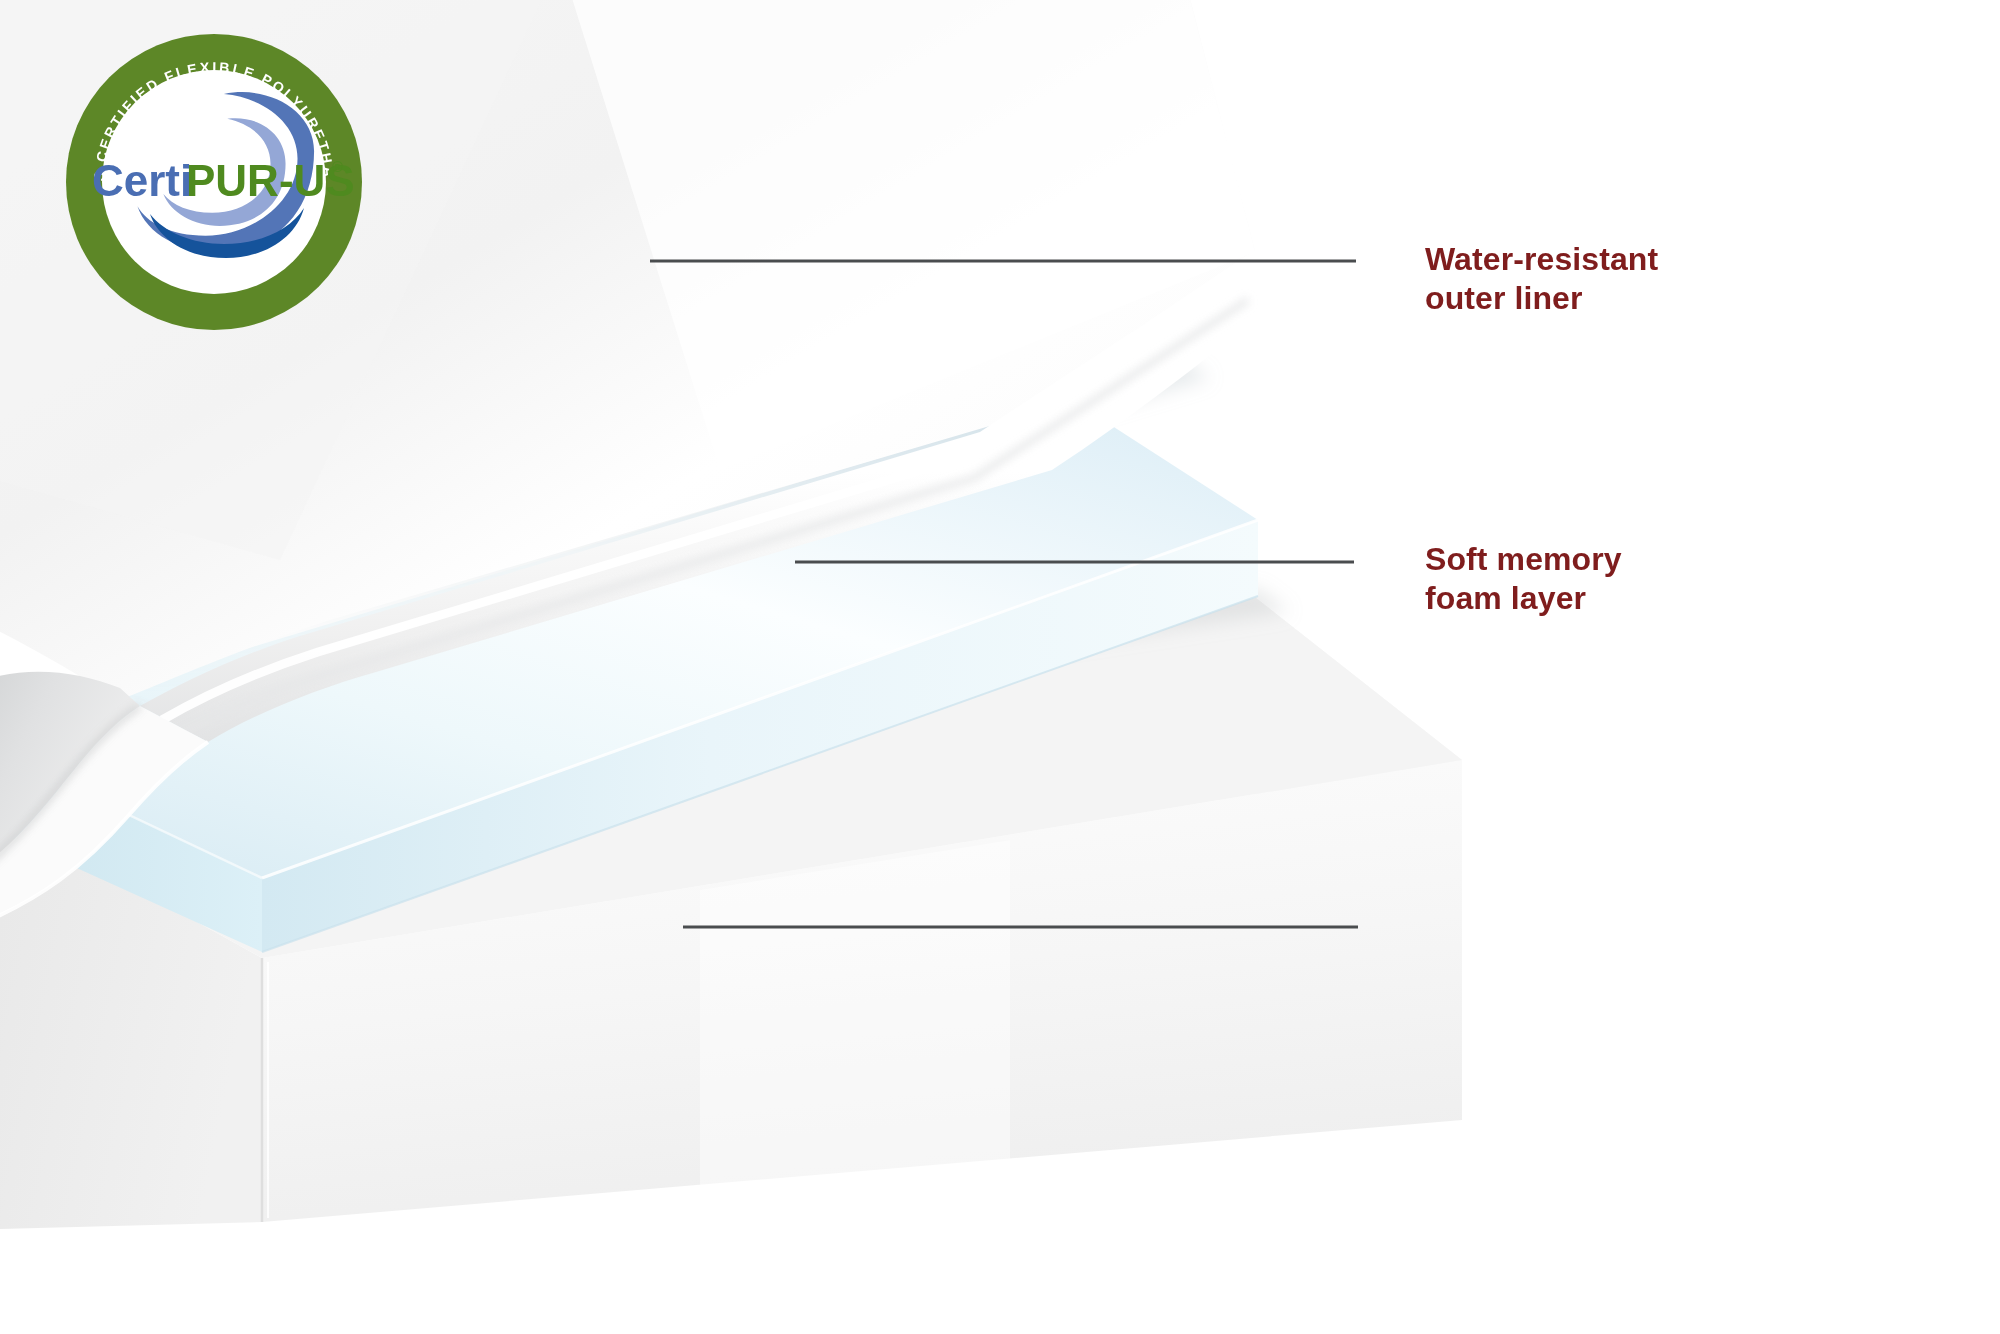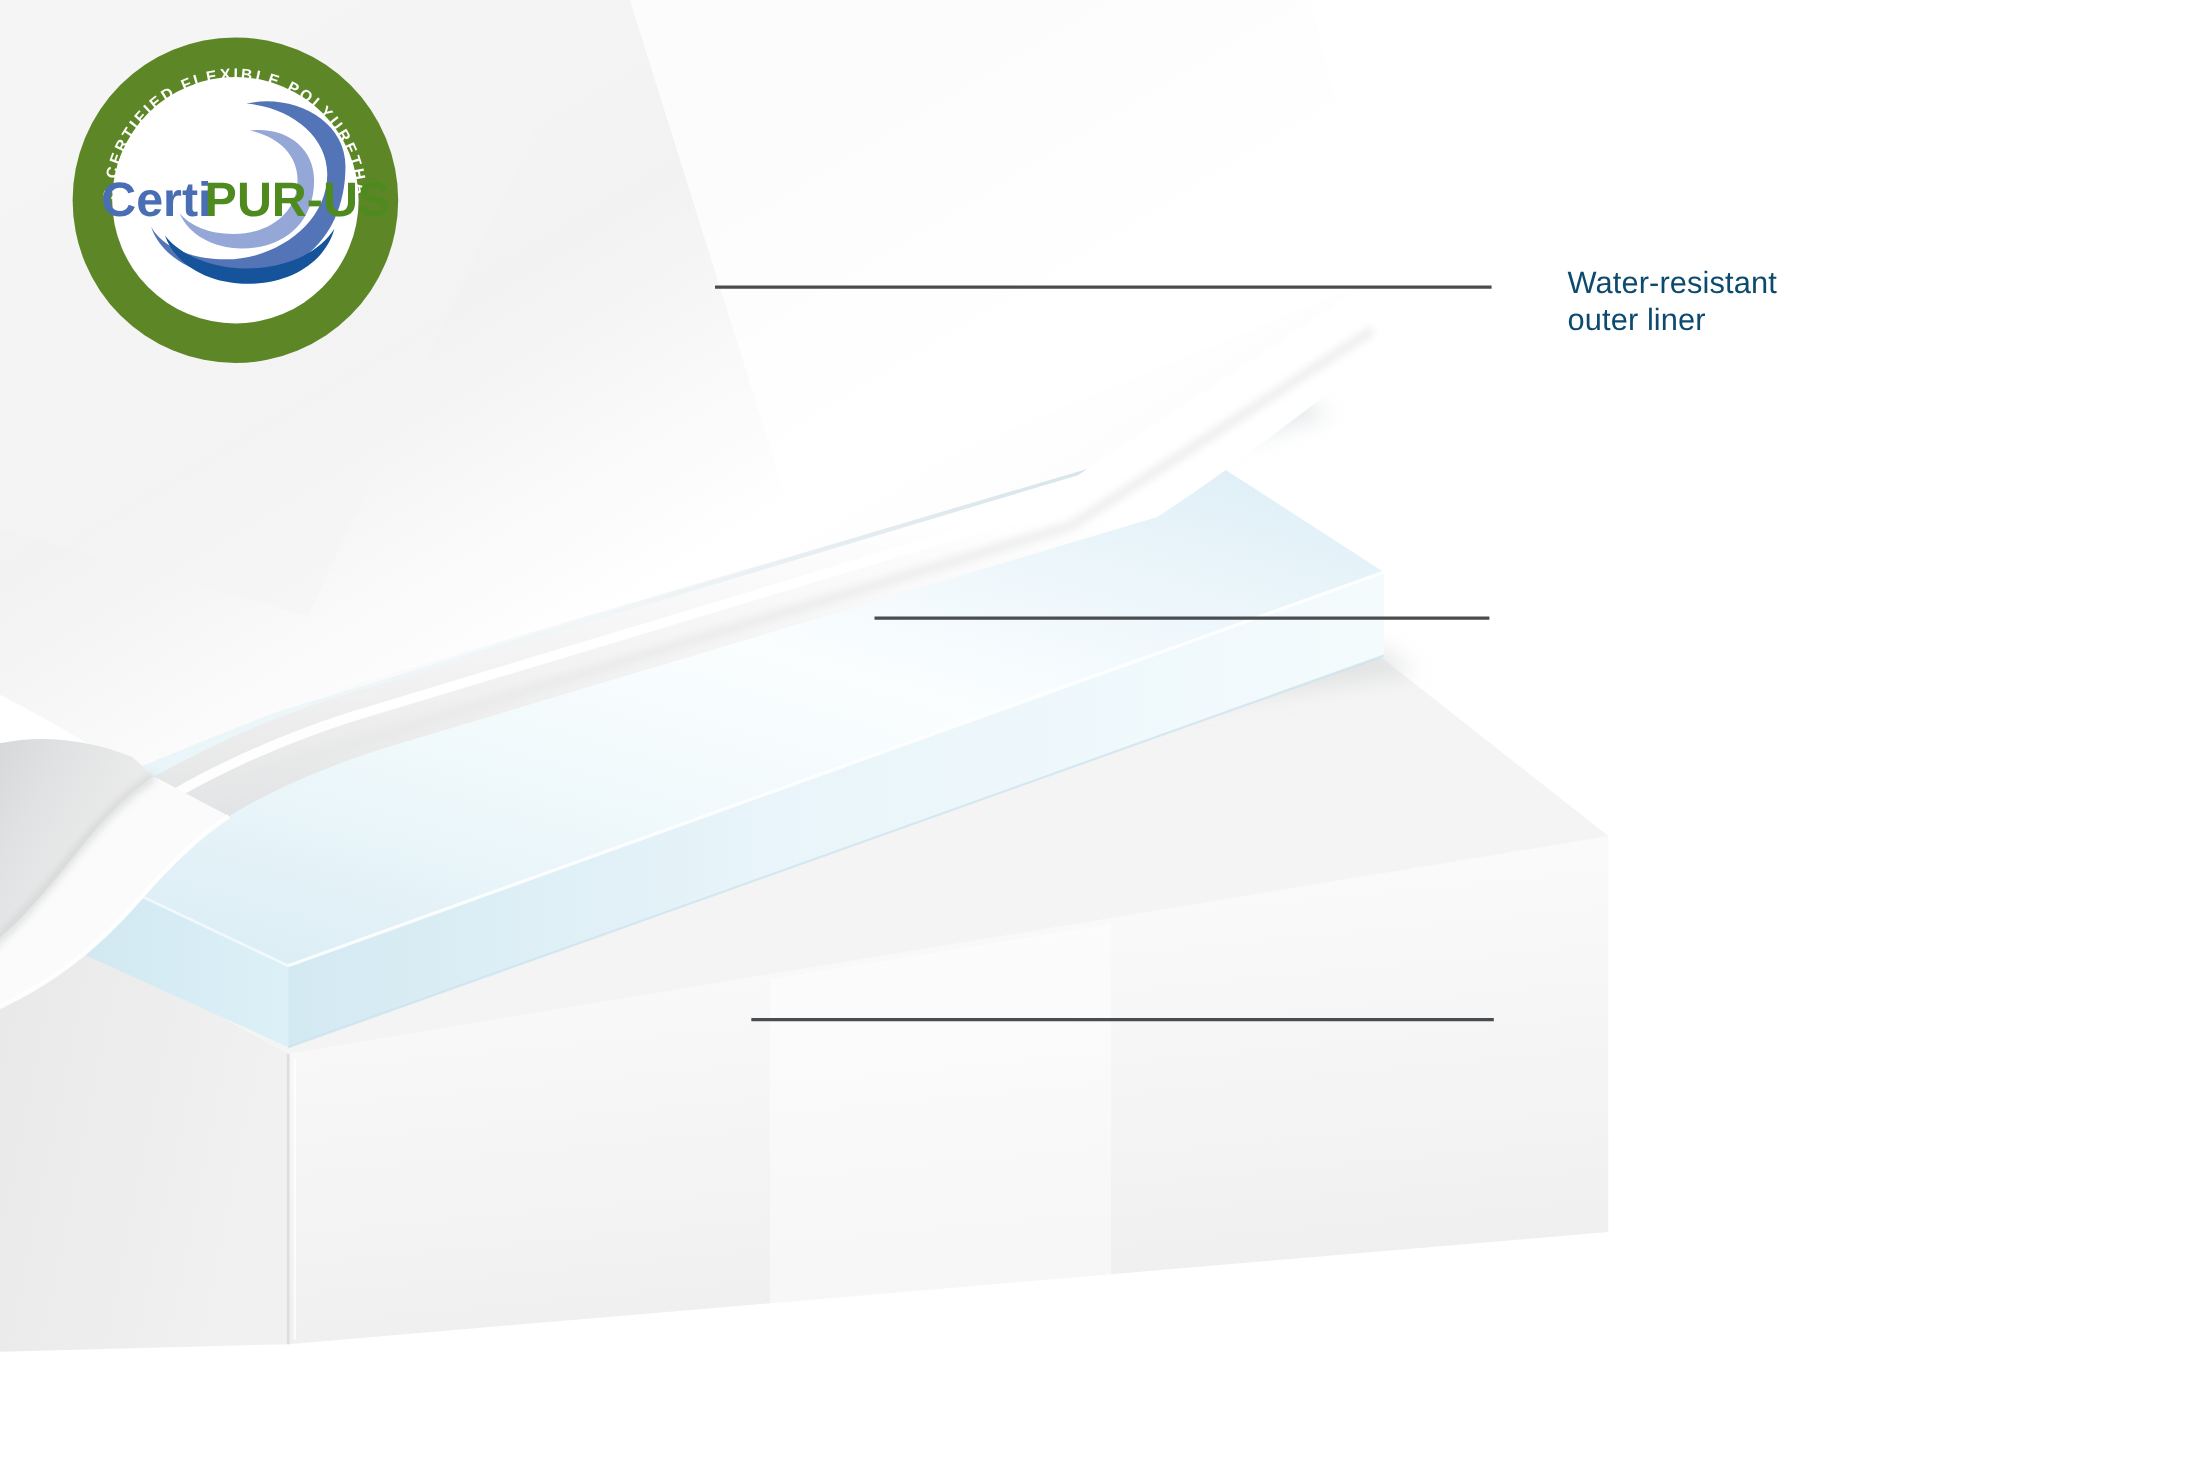--- a/index.html
+++ b/index.html
@@ -8,24 +8,24 @@
     background:#ffffff;
     font-family:"Liberation Sans", sans-serif;
     overflow:hidden;position:relative;
   }
   #stage{position:absolute;inset:0;width:2000px;height:1334px;}
   #art{position:absolute;left:0;top:0;width:2000px;height:1334px;}
 
   
   .callout{
     position:absolute;
-    color:#0c4a6e;
-    font-size:28px;
+    color:#7f1d1d;
+    font-size:32px;
     line-height:1.22;
-    font-weight:400;
+    font-weight:700;
     letter-spacing:.1px;
     white-space:pre-line;
     font-family:"Liberation Sans", sans-serif;
   }
   #callout-0{left:1425px;top:240px;}
   #callout-1{left:1425px;top:540px;}
   #callout-2{left:1425px;top:910px;}
 
   
   #badge{
@@ -241,14 +241,16 @@
       <g>
         <text x="28" y="164" font-family="'Liberation Sans', sans-serif" font-size="44" font-weight="700" fill="#4a6eb3">Certi</text>
         <text x="122" y="164" font-family="'Liberation Sans', sans-serif" font-size="44" font-weight="700" fill="#4f8a1f">PUR-US</text>
         <text x="268" y="140" font-family="'Liberation Sans', sans-serif" font-size="15" font-weight="700" fill="#4f8a1f">®</text>
       </g>
     </svg>
   </div>
 
   <div class="callout" id="callout-0">Water-resistant
 outer liner</div>
+  <div class="callout" id="callout-1">Soft memory
+foam layer</div>
 
 </div>
 
 </body></html>

